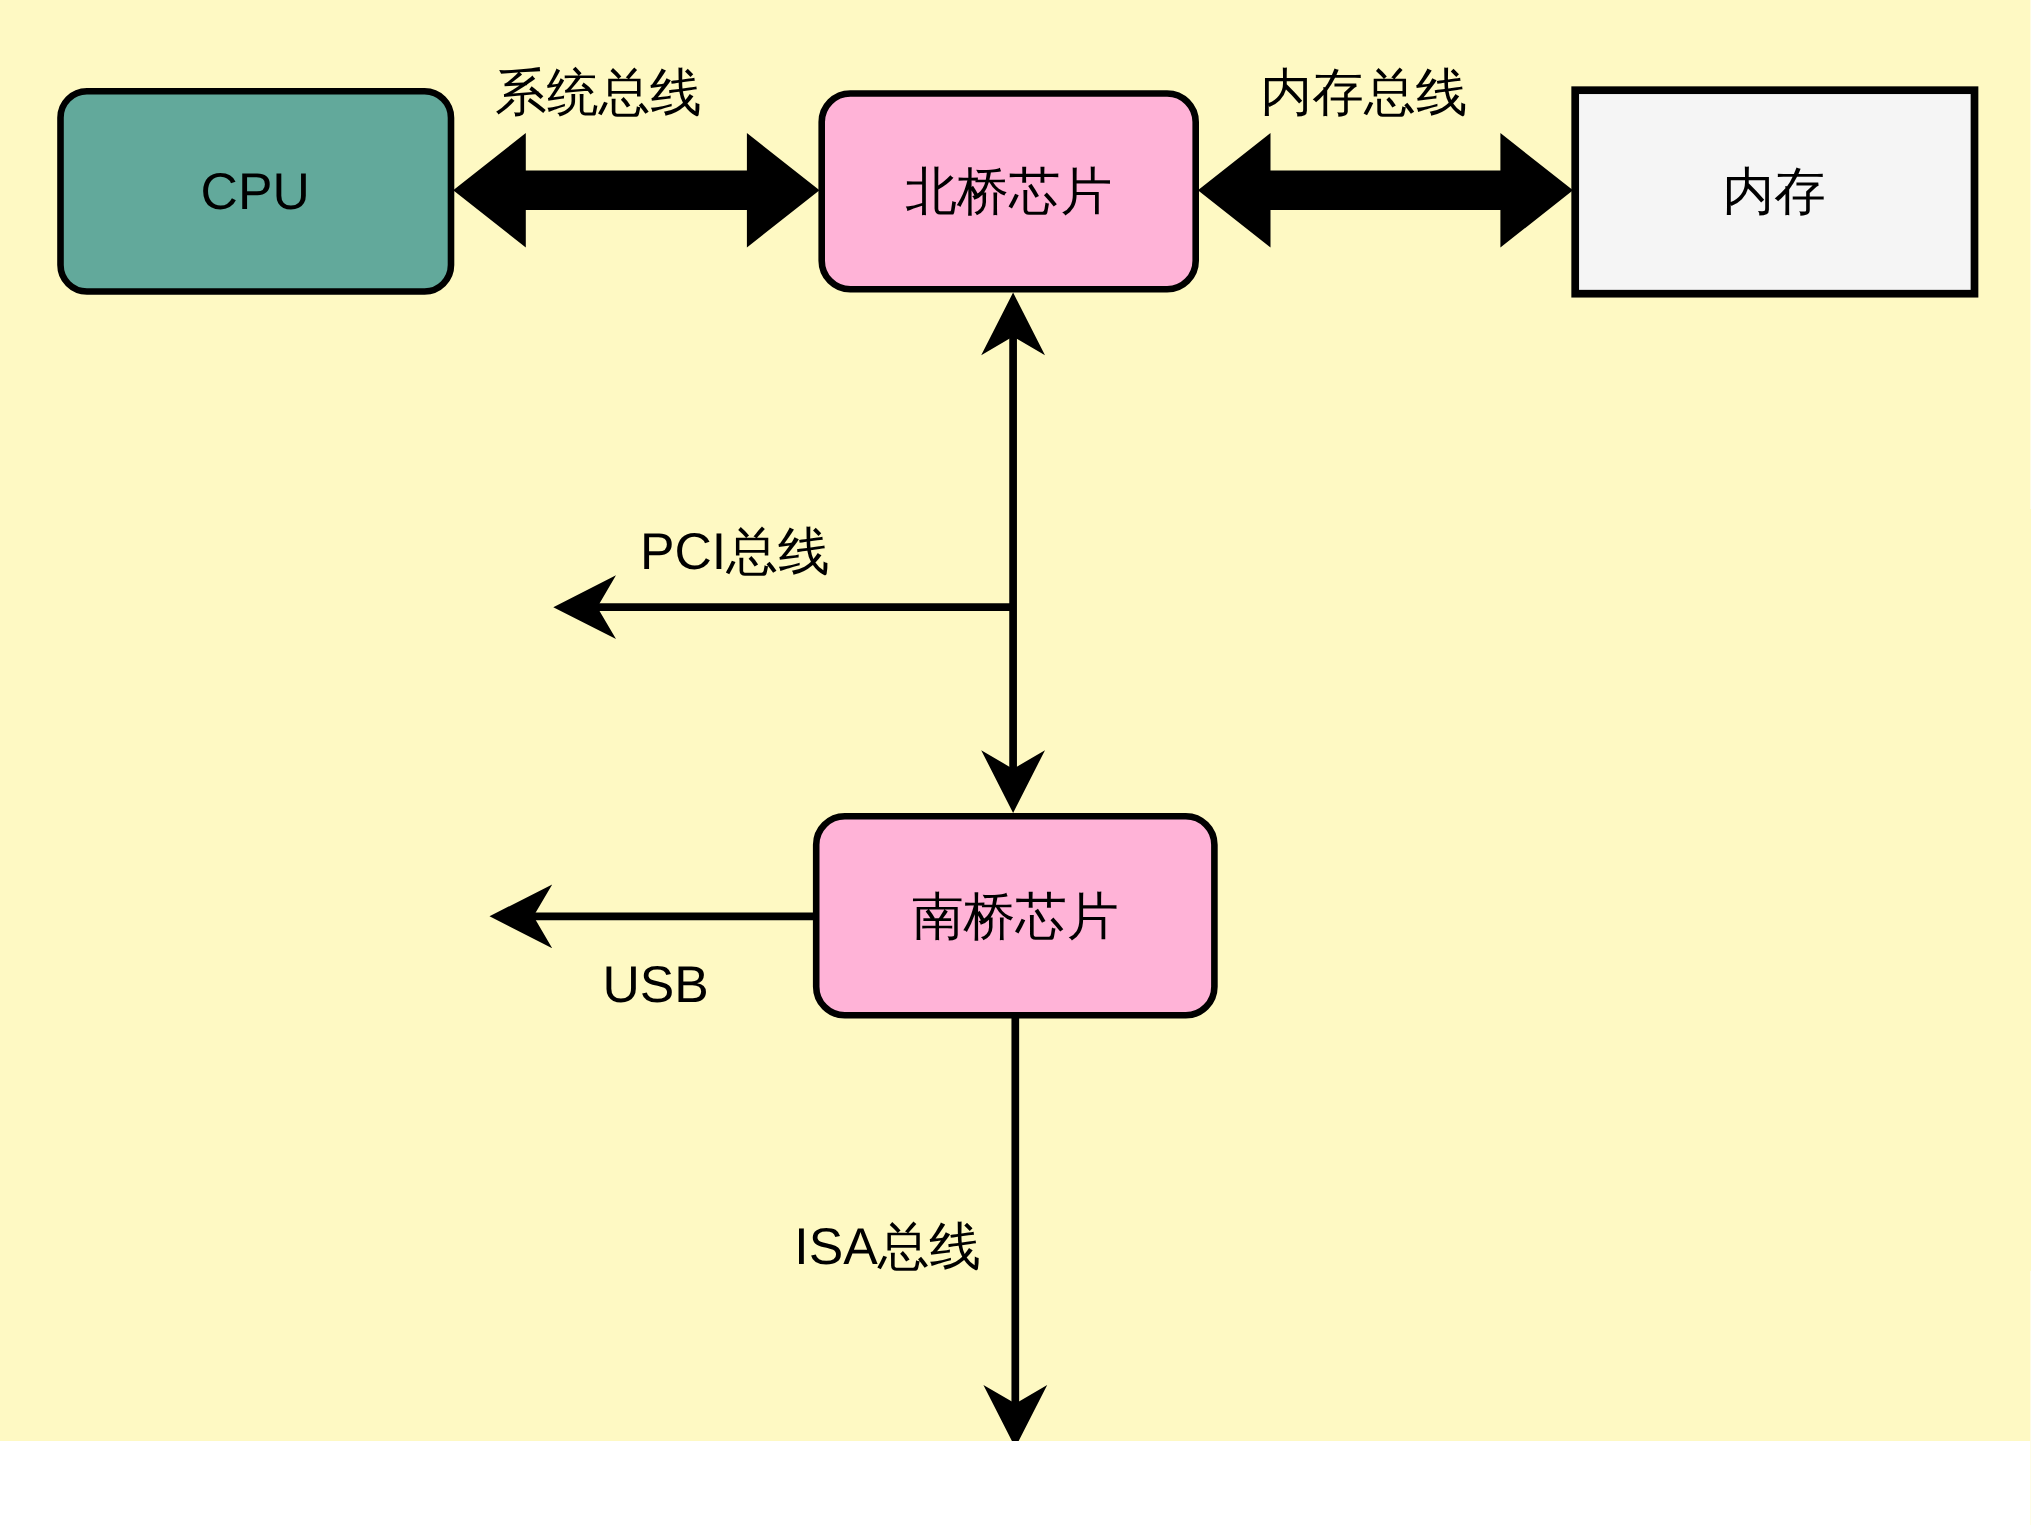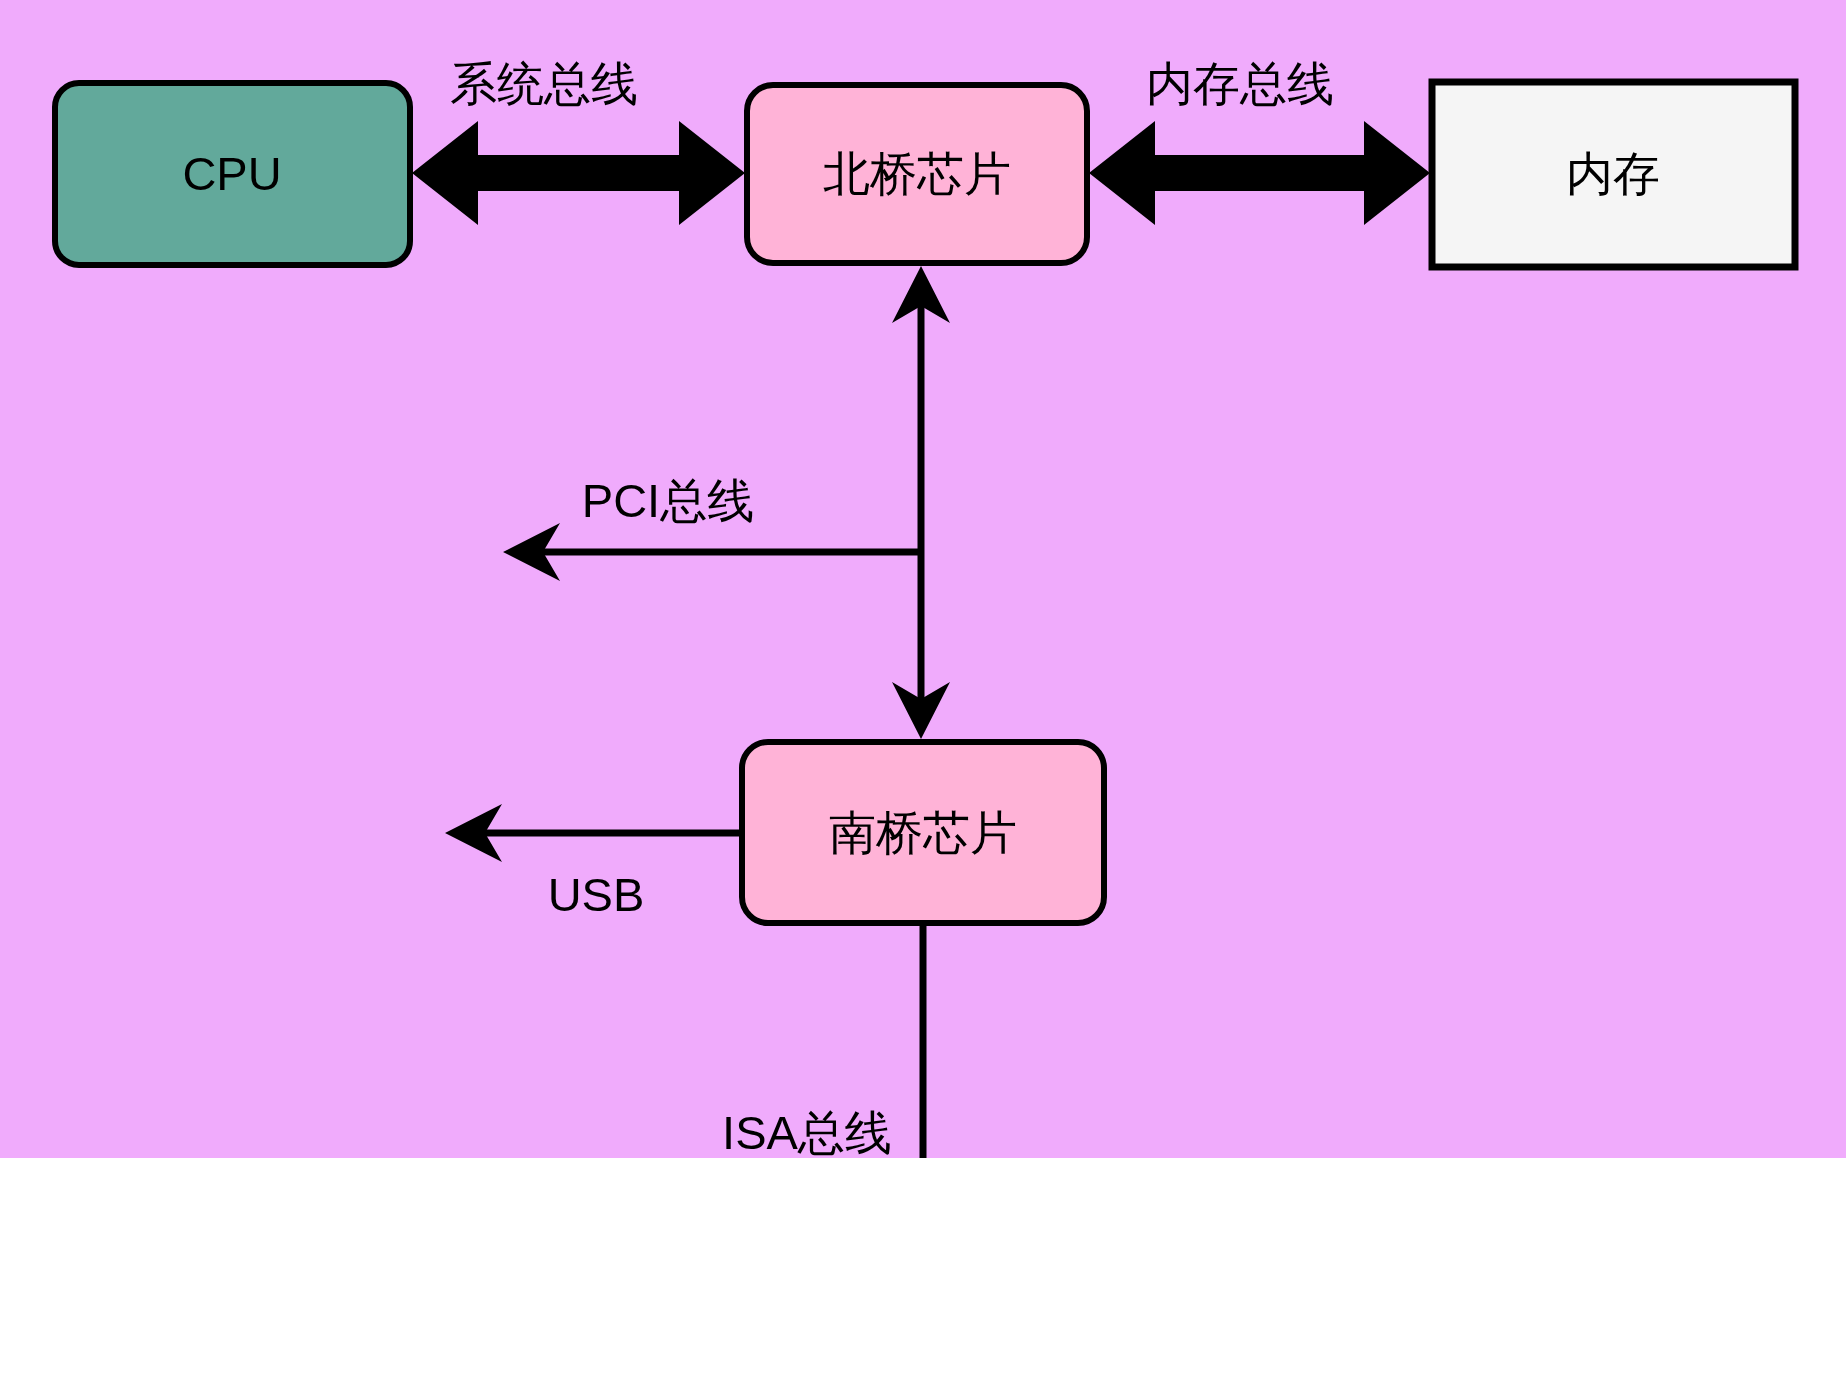--- a/index.html
+++ b/index.html
@@ -3,22 +3,22 @@
 <meta charset="utf-8">
 <style>
   html, body {
     margin: 0;
     padding: 0;
     background: #FFFFFF;
     font-family: "Liberation Sans", "DejaVu Sans", sans-serif;
   }
   .canvas {
     width: 1846px;
-    height: 1158px;
-    background: #f0abfc;
+    height: 1310px;
+    background: #fef9c3;
     position: relative;
   }
   svg { display: block; }
   text {
     font-family: "Liberation Sans", "DejaVu Sans", sans-serif;
     font-size: 47px;
     fill: #000000;
   }
   .node-label { font-size: 47px; }
   .edge-label { font-size: 47px; }

